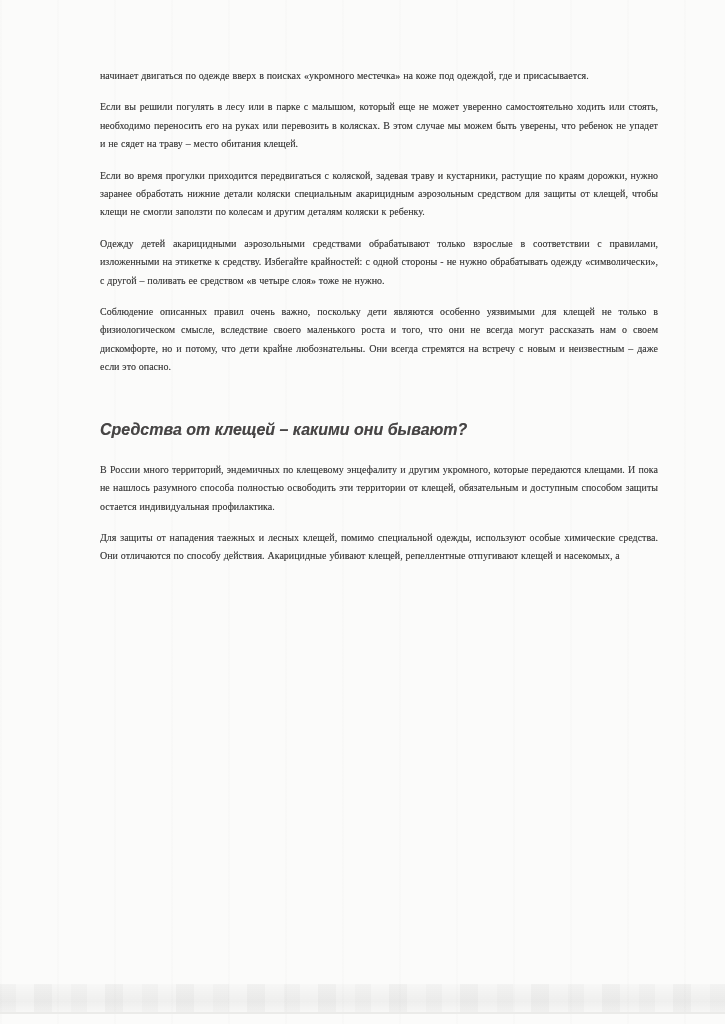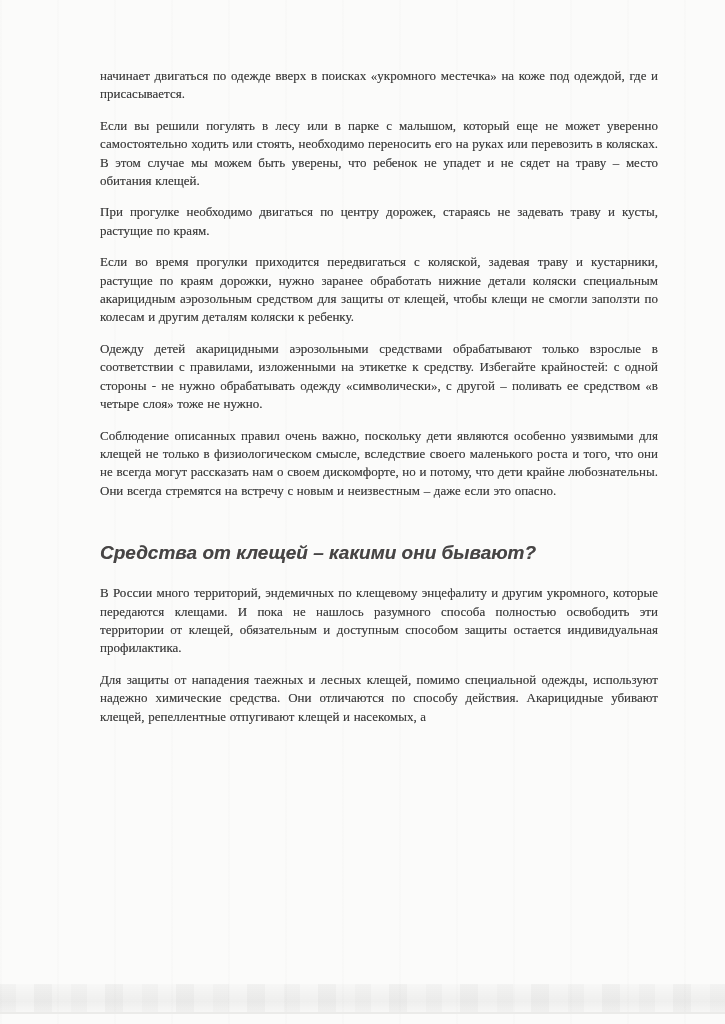--- a/index.html
+++ b/index.html
@@ -31,33 +31,33 @@
     );
     pointer-events: none;
   }
   .content {
     position: absolute;
     top: 67px; left: 100px;
     width: 570px;
   }
   .para {
     font-family: "Liberation Serif", "DejaVu Serif", serif;
-    font-size: 13px;
+    font-size: 10px;
     line-height: 18.4px;
     text-align: justify;
     color: var(--ink);
     margin: 0 12px 13px 0;
     text-shadow: 0 0 0.5px rgba(62,62,62,0.55);
     word-spacing: 0.4px;
   }
   .heading {
     font-family: "Liberation Sans", "DejaVu Sans", sans-serif;
     font-style: italic;
     font-weight: 700;
-    font-size: 19px;
+    font-size: 16px;
     line-height: 26px;
     color: var(--heading);
     margin: 40px 0 18px 0;
     text-shadow: 0 0 0.4px rgba(70,70,70,0.5);
   }
   
   .scan-band {
     position: absolute;
     left: 0; right: 0;
     top: 984px; height: 28px;
@@ -82,23 +82,22 @@
     pointer-events: none;
   }
 </style>
 </head>
 <body>
 
 <div class="sheet">
   <div class="content">
     <p class="para">начинает двигаться по одежде вверх в поисках «укромного местечка» на коже под одеждой, где и присасывается.</p>
     <p class="para">Если вы решили погулять в лесу или в парке с малышом, который еще не может уверенно самостоятельно ходить или стоять, необходимо переносить его на руках или перевозить в колясках. В этом случае мы можем быть уверены, что ребенок не упадет и не сядет на траву – место обитания клещей.</p>
-    <p class="para">При прогулке необходимо двигаться по центру дорожек, стараясь не задевать траву и кусты, растущие по краям.</p>
     <p class="para">Если во время прогулки приходится передвигаться с коляской, задевая траву и кустарники, растущие по краям дорожки, нужно заранее обработать нижние детали коляски специальным акарицидным аэрозольным средством для защиты от клещей, чтобы клещи не смогли заползти по колесам и другим деталям коляски к ребенку.</p>
     <p class="para">Одежду детей акарицидными аэрозольными средствами обрабатывают только взрослые в соответствии с правилами, изложенными на этикетке к средству. Избегайте крайностей: с одной стороны - не нужно обрабатывать одежду «символически», с другой – поливать ее средством «в четыре слоя» тоже не нужно.</p>
     <p class="para">Соблюдение описанных правил очень важно, поскольку дети являются особенно уязвимыми для клещей не только в физиологическом смысле, вследствие своего маленького роста и того, что они не всегда могут рассказать нам о своем дискомфорте, но и потому, что дети крайне любознательны. Они всегда стремятся на встречу с новым и неизвестным – даже если это опасно.</p>
     <h2 class="heading">Средства от клещей – какими они бывают?</h2>
     <p class="para">В России много территорий, эндемичных по клещевому энцефалиту и другим укромного, которые передаются клещами. И пока не нашлось разумного способа полностью освободить эти территории от клещей, обязательным и доступным способом защиты остается индивидуальная профилактика.</p>
-    <p class="para">Для защиты от нападения таежных и лесных клещей, помимо специальной одежды, используют надежно химические средства. Они отличаются по способу действия. Акарицидные убивают клещей, репеллентные отпугивают клещей и насекомых, а</p>
+    <p class="para">Для защиты от нападения таежных и лесных клещей, помимо специальной одежды, используют особые химические средства. Они отличаются по способу действия. Акарицидные убивают клещей, репеллентные отпугивают клещей и насекомых, а</p>
   </div>
   <div class="scan-band"></div>
   <div class="scan-band-edge"></div>
 </div>
 
 </body></html>

